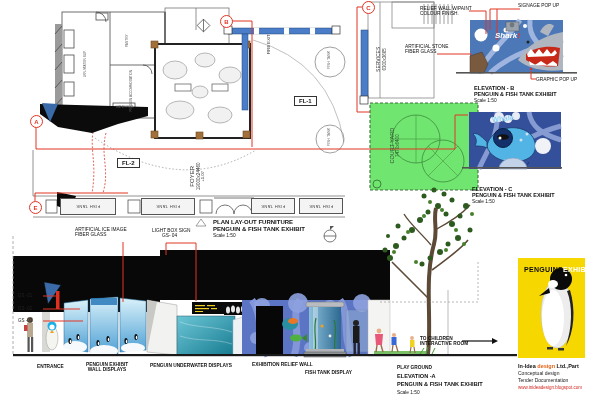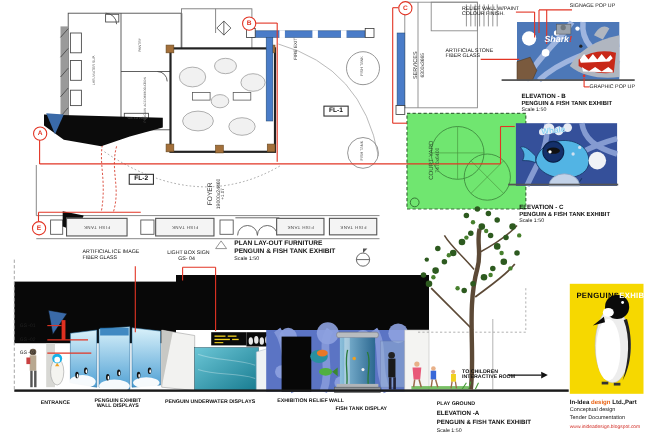--- a/index.html
+++ b/index.html
@@ -1,17 +1,17 @@
 <!DOCTYPE html>
 <html><head>
 <meta charset="utf-8">
 <style>
   html,body{margin:0;padding:0;background:#ffffff;}
   #sheet{position:relative;width:600px;height:400px;background:#fff;overflow:hidden;
-         font-family:"Liberation Sans",sans-serif;color:#111;}
+         font-family:"Liberation Sans",sans-serif;color:#111;border-radius:27px;}
   #art{position:absolute;left:0;top:0;z-index:1;}
   .t{position:absolute;z-index:3;line-height:1.12;white-space:nowrap;}
   .b{font-weight:bold;}
   .rot{transform:rotate(-90deg);}
   .marker{position:absolute;z-index:4;width:11px;height:11px;border:1.1px solid #e23424;
           border-radius:50%;color:#e23424;font-size:6px;font-weight:bold;display:flex;
           align-items:center;justify-content:center;background:#fff;}
   .flbox{position:absolute;z-index:3;border:1px solid #333;background:#fff;font-weight:bold;
          font-size:6px;padding:1px 4px;}
   .ftbox{position:absolute;z-index:3;border:0.8px solid #555;background:#f4f4f4;display:flex;

